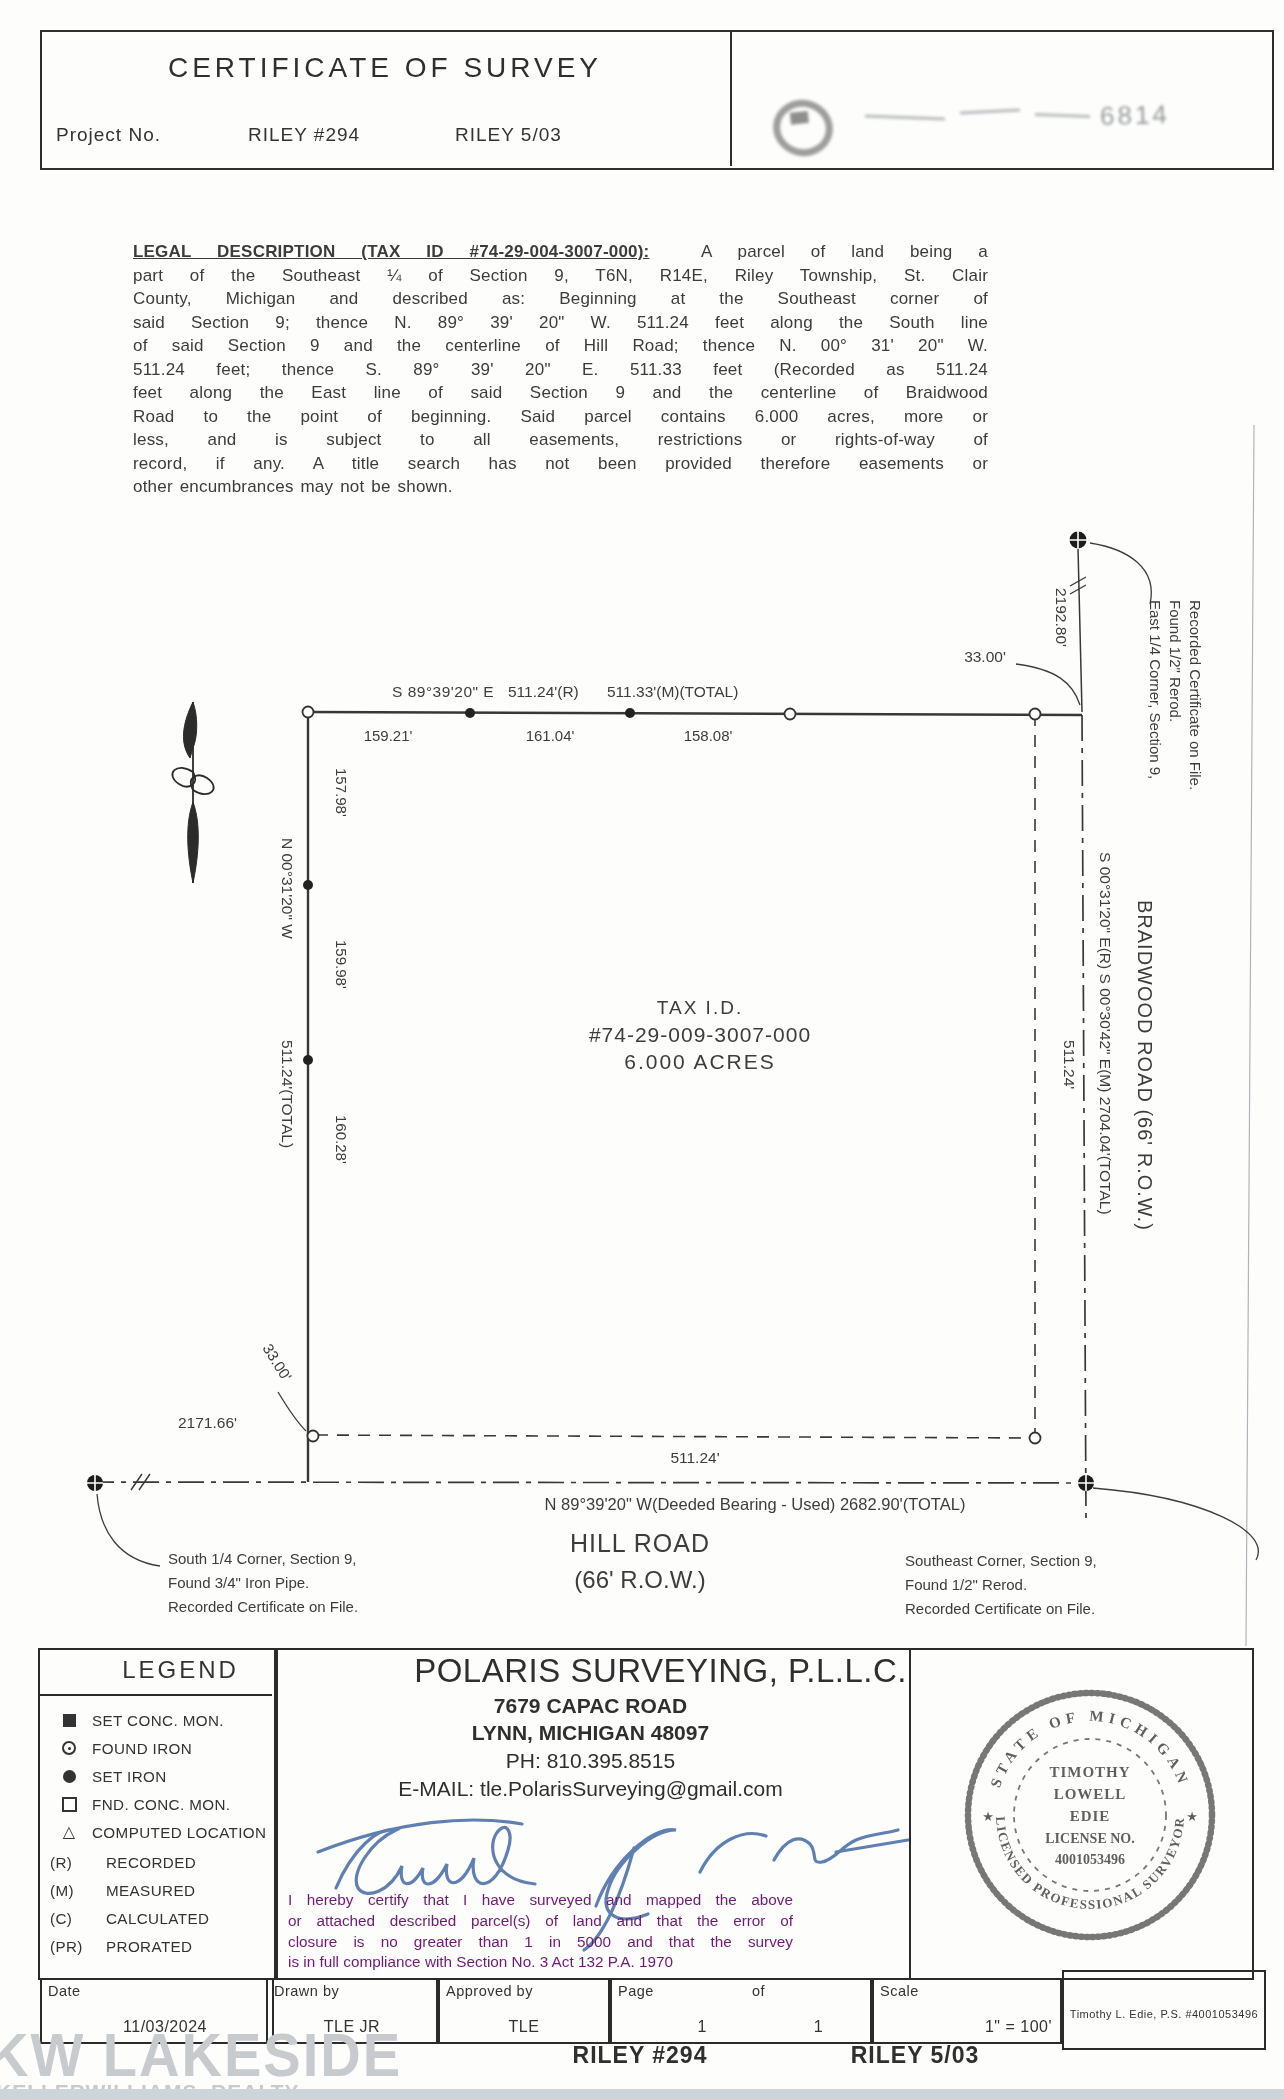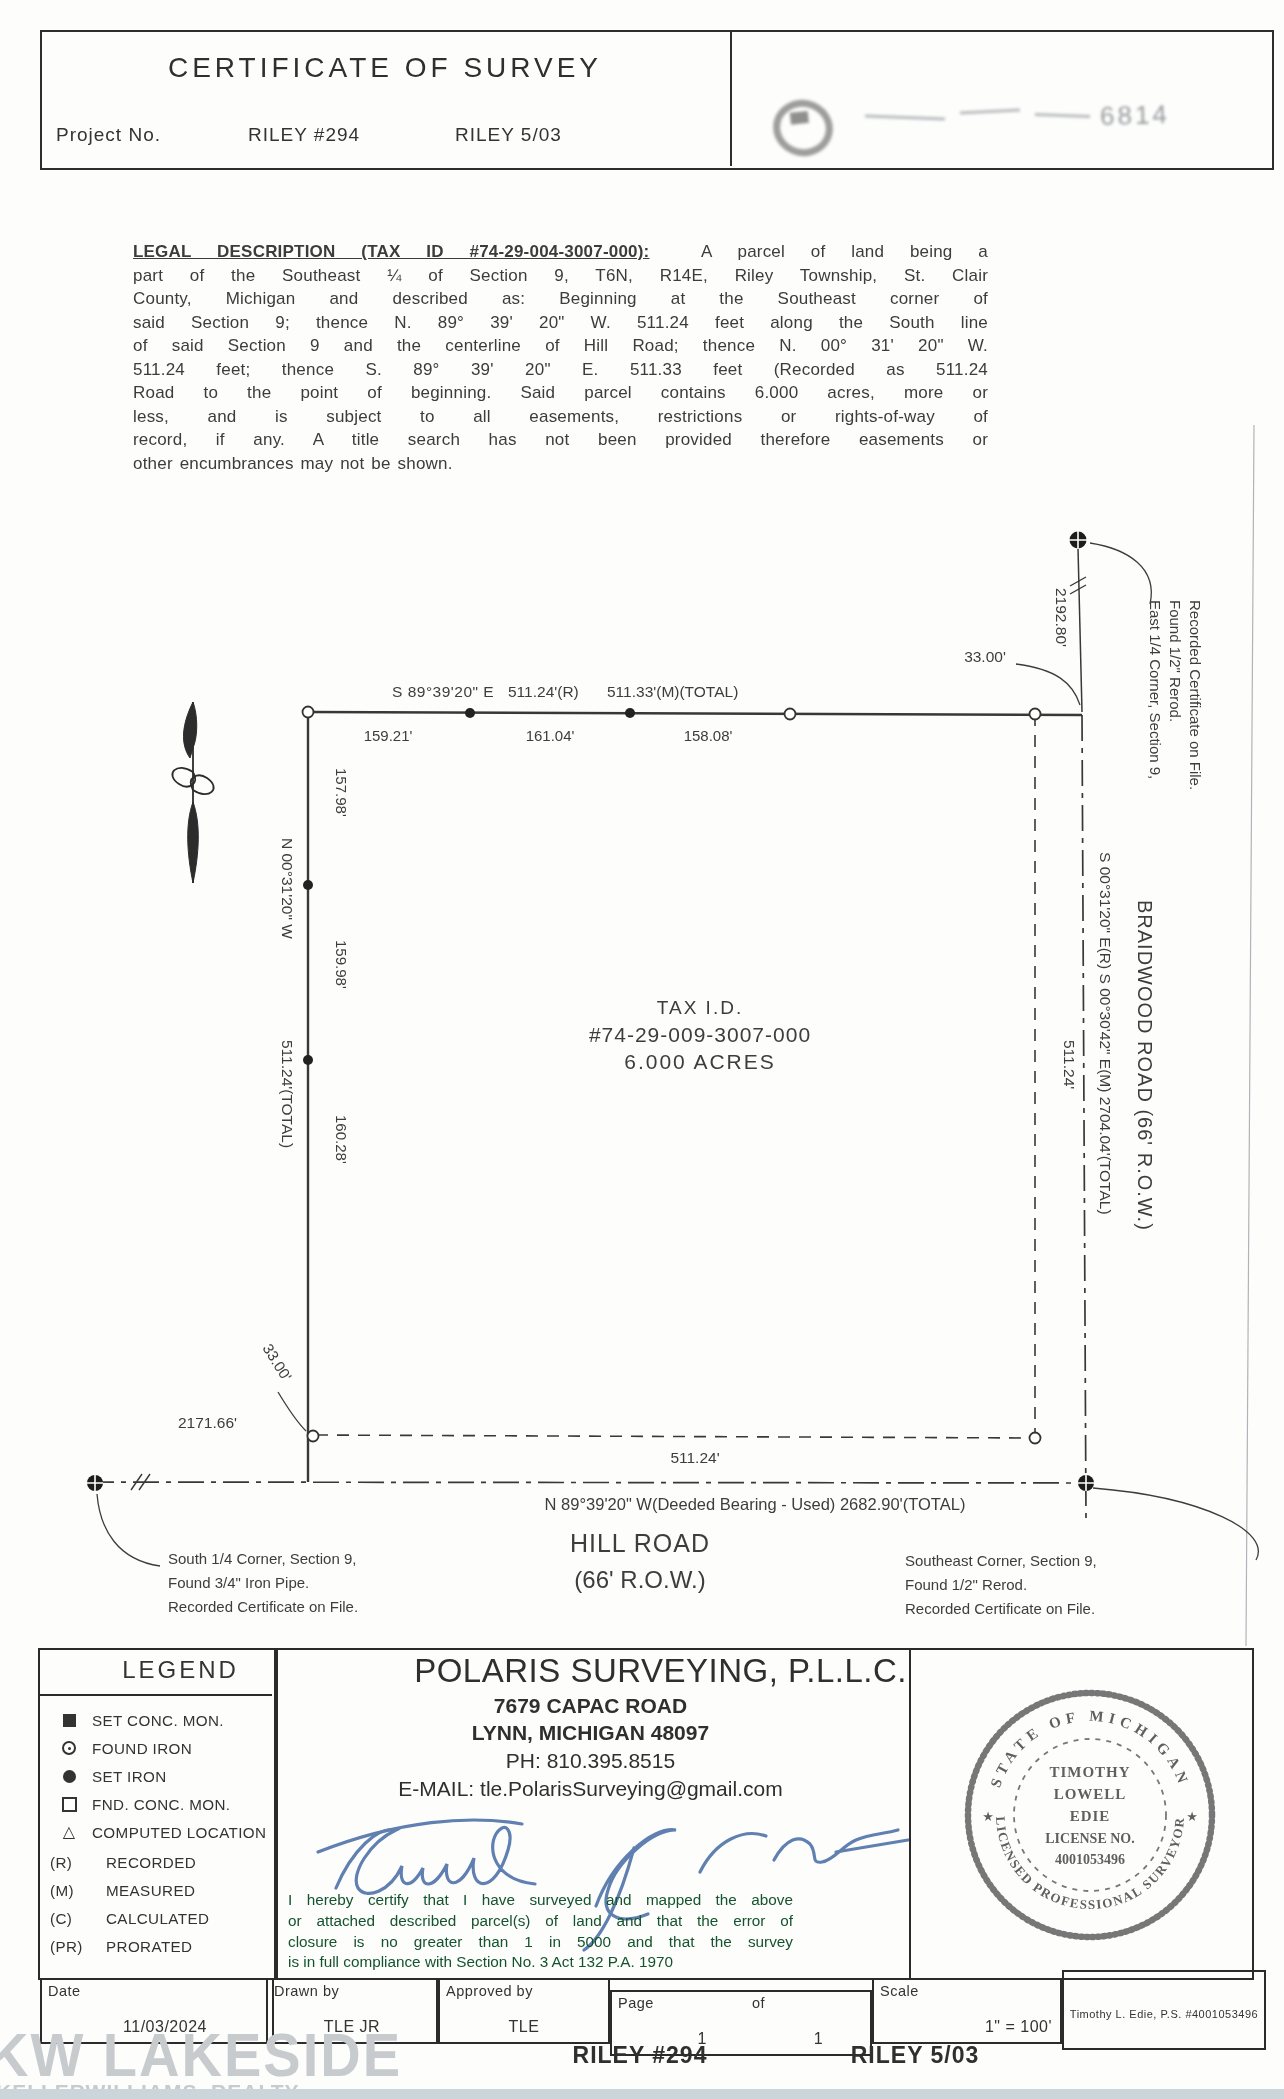--- a/index.html
+++ b/index.html
@@ -14,21 +14,21 @@
   #stamp-area{left:745px;top:78px;width:515px;height:80px;filter:blur(1.4px);opacity:.62;}
   #stamp-blob{position:absolute;left:28px;top:22px;width:46px;height:42px;border:7px solid #636363;border-radius:50%;transform:rotate(14deg);}
   #stamp-blob:after{content:"";position:absolute;left:8px;top:6px;width:18px;height:12px;background:#4c4c4c;transform:rotate(-20deg);}
   .smudge{position:absolute;height:3px;background:#8d9296;}
   #stamp-text{position:absolute;left:355px;top:22px;font-size:26px;color:#565b60;letter-spacing:3px;transform:rotate(-1.5deg);}
   
   #legal{left:133px;top:240px;width:855px;font-size:17px;line-height:23.5px;letter-spacing:.2px;word-spacing:2px;color:#3c3c3c;}
   #legal .jl{text-align:justify;text-align-last:justify;}
   #legal .heading{font-weight:bold;text-decoration:underline;}
   
-  #cert{left:288px;top:1890px;width:505px;font-size:15.3px;line-height:20.8px;color:#14532d;}
+  #cert{left:288px;top:1890px;width:505px;font-size:15.3px;line-height:20.8px;color:#701a75;}
   #cert .jl{text-align:justify;text-align-last:justify;}
   
   .boxline{border:2px solid #2b2b2b;}
   #bottom-outer{left:38px;top:1648px;width:1212px;height:328px;}
   #legend-box{left:38px;top:1648px;width:236px;height:328px;}
   #legend-title{left:38px;top:1656px;width:285px;text-align:center;font-size:24px;letter-spacing:3px;color:#333;}
   #legend-rule{left:40px;top:1694px;width:232px;border-top:2px solid #2b2b2b;}
   .leg-row{position:absolute;left:38px;width:236px;height:27px;font-size:15.2px;letter-spacing:.4px;color:#333;}
   .leg-ic{position:absolute;left:22px;top:3px;width:18px;height:16px;text-align:center;}
   .leg-lab{position:absolute;left:54px;top:2px;white-space:nowrap;}
@@ -80,20 +80,21 @@
     <div id="stamp-text">6814</div>
   </div>
 
   <div class="abs" id="legal">
     <div class="jl"><span class="heading">LEGAL DESCRIPTION (TAX ID #74-29-004-3007-000):</span>&nbsp;&nbsp;<span>A parcel of land being a</span></div>
     <div class="jl">part of the Southeast ¼ of Section 9, T6N, R14E, Riley Township, St. Clair</div>
     <div class="jl">County, Michigan and described as: Beginning at the Southeast corner of</div>
     <div class="jl">said Section 9; thence N. 89° 39' 20" W. 511.24 feet along the South line</div>
     <div class="jl">of said Section 9 and the centerline of Hill Road; thence N. 00° 31' 20" W.</div>
     <div class="jl">511.24 feet; thence S. 89° 39' 20" E. 511.33 feet (Recorded as 511.24</div>
+    <div class="jl">feet along the East line of said Section 9 and the centerline of Braidwood</div>
     <div class="jl">Road to the point of beginning. Said parcel contains 6.000 acres, more or</div>
     <div class="jl">less, and is subject to all easements, restrictions or rights-of-way of</div>
     <div class="jl">record, if any. A title search has not been provided therefore easements or</div>
     <div>other encumbrances may not be shown.</div>
   </div>
 
   <svg class="abs" style="left:0;top:0;" width="1284" height="2099" viewBox="0 0 1284 2099">
 
     <line x1="1254" y1="425" x2="1246" y2="1646" stroke="#90959a" stroke-width="1.2" opacity="0.7"></line>
 
@@ -282,21 +283,21 @@
     <span class="val">11/03/2024</span>
     </div>
   <div class="cell" style="left:266px;width:168px;">
     <span class="lab">Drawn by</span>
     <span class="val">TLE JR</span>
     </div>
   <div class="cell" style="left:438px;width:168px;">
     <span class="lab">Approved by</span>
     <span class="val">TLE</span>
     </div>
-  <div class="cell" style="left:610px;width:258px;margin-top:12px;">
+  <div class="cell" style="left:610px;width:258px;">
     <span class="lab">Page</span>
     <span class="lab" style="left:140px;">of</span>
     <span class="val" style="width:50%;left:10%;">1</span>
     <span class="val" style="width:50%;left:55%;">1</span>
     </div>
   <div class="cell" style="left:872px;width:186px;">
     <span class="lab">Scale</span>
     <span class="val" style="text-align:right;padding-right:8px;width:calc(100% - 8px);">1" = 100'</span>
     </div>
   <div class="cell" id="cell-tim" style="left:1062px;width:200px;">

